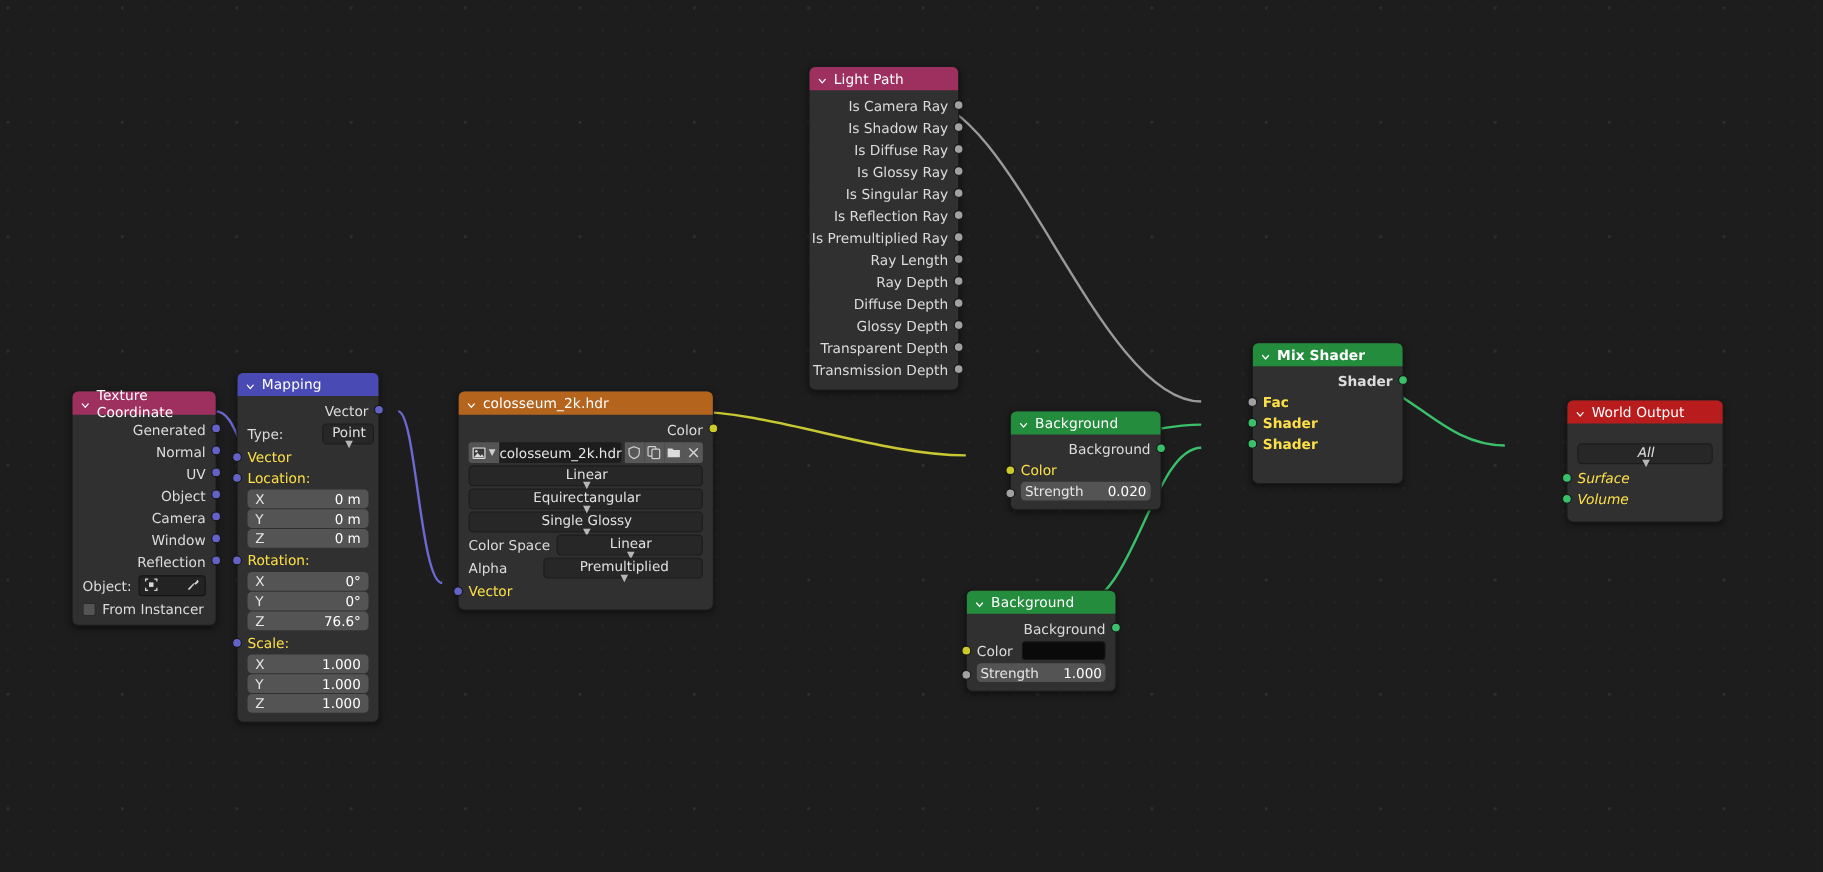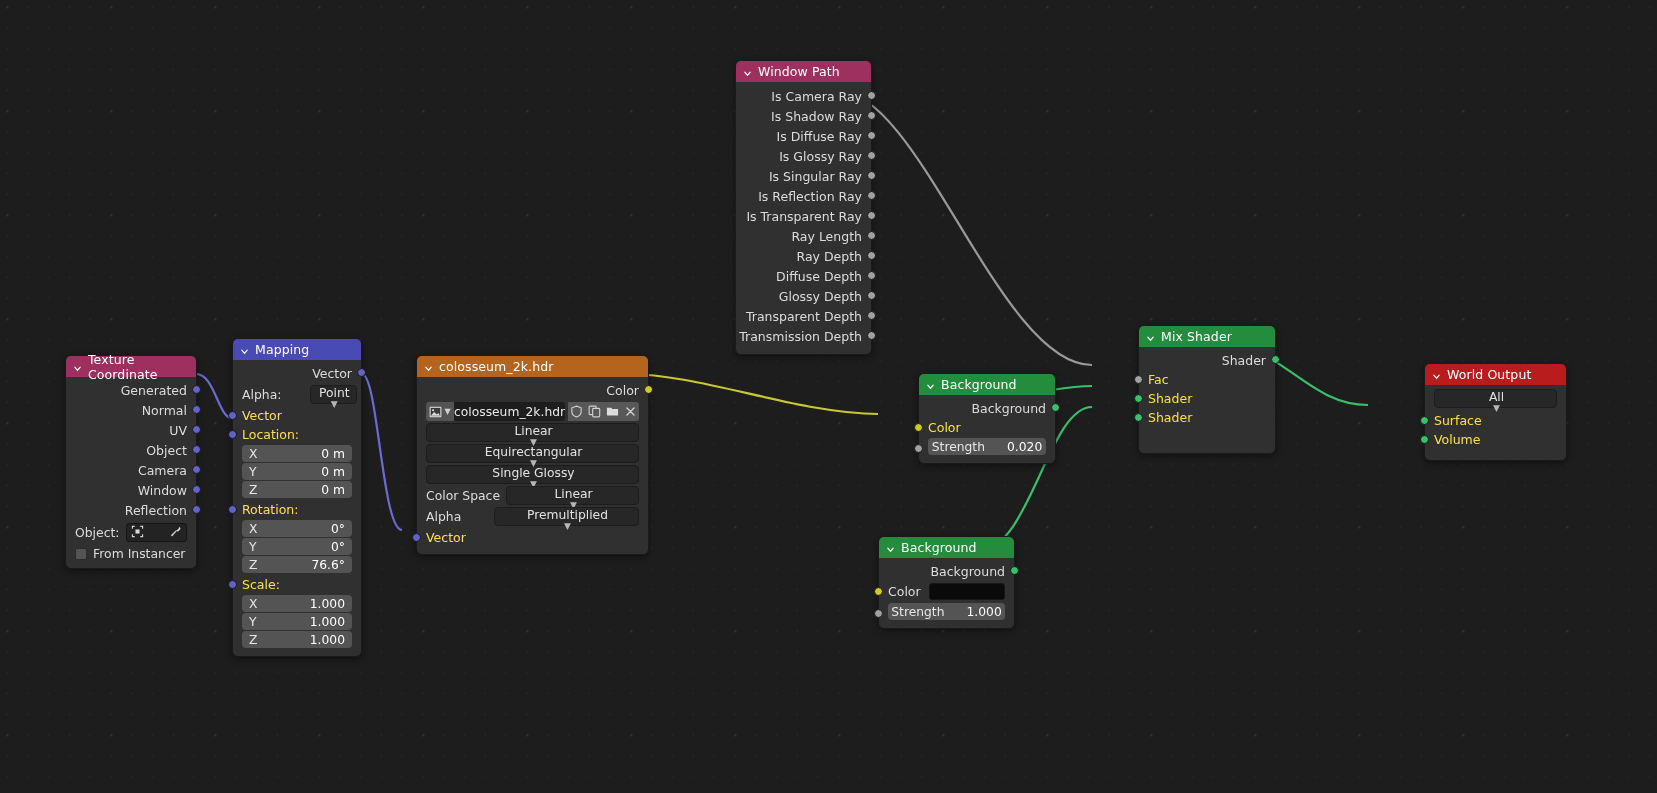--- a/index.html
+++ b/index.html
@@ -255,36 +255,36 @@
           </span>
         </div>
       </div>
       <div class="checkrow">
         <span class="checkbox"></span>
         <span class="name">From Instancer</span>
       </div>
     </div>
   </div>
 
-  <div class="node" style="left:232px; top:338px; width:130px;">
+  <div class="node" style="left:215px; top:338px; width:130px;">
     <div class="node-header hdr-blue">
       <span class="chev">
         <svg width="9" height="9" viewBox="0 0 10 10">
             <path d="M2 3.5 L5 7 L8 3.5" stroke="#fff" stroke-width="1.3" fill="none" stroke-linecap="round"></path>
           </svg>
       </span>
       <span class="hdr-label">Mapping</span>
     </div>
     <div class="node-body">
       <div class="row out">
         <span class="lbl">Vector</span>
         <span class="sock r s-purple"></span>
       </div>
       <div class="labeled">
-        <span class="name">Alpha:</span>
+        <span class="name">Type:</span>
         <div class="dropdown">
           <span>Point</span>
           <span class="caret">▼</span>
         </div>
       </div>
       <div class="sublabel">
         <span class="sock l s-purple"></span>
         <span class="lbl">Vector</span>
       </div>
       <div class="sublabel">
@@ -420,21 +420,21 @@
     </div>
   </div>
 
   <div class="node" style="left:735px; top:60px; width:137px;">
     <div class="node-header hdr-red">
       <span class="chev">
         <svg width="9" height="9" viewBox="0 0 10 10">
             <path d="M2 3.5 L5 7 L8 3.5" stroke="#fff" stroke-width="1.3" fill="none" stroke-linecap="round"></path>
           </svg>
       </span>
-      <span class="hdr-label">Window Path</span>
+      <span class="hdr-label">Light Path</span>
     </div>
     <div class="node-body" style="padding:4px 0 8px 0;">
       <div class="row out">
         <span class="lbl">Is Camera Ray</span>
         <span class="sock r s-gray"></span>
       </div>
       <div class="row out">
         <span class="lbl">Is Shadow Ray</span>
         <span class="sock r s-gray"></span>
       </div>
@@ -448,21 +448,21 @@
       </div>
       <div class="row out">
         <span class="lbl">Is Singular Ray</span>
         <span class="sock r s-gray"></span>
       </div>
       <div class="row out">
         <span class="lbl">Is Reflection Ray</span>
         <span class="sock r s-gray"></span>
       </div>
       <div class="row out">
-        <span class="lbl">Is Transparent Ray</span>
+        <span class="lbl">Is Premultiplied Ray</span>
         <span class="sock r s-gray"></span>
       </div>
       <div class="row out">
         <span class="lbl">Ray Length</span>
         <span class="sock r s-gray"></span>
       </div>
       <div class="row out">
         <span class="lbl">Ray Depth</span>
         <span class="sock r s-gray"></span>
       </div>
@@ -535,21 +535,21 @@
       <div style="position:relative;">
         <span class="sock l s-gray" style="top:11px;"></span>
         <div class="field" style="justify-content:center; gap:22px;">
           <span class="k">Strength</span>
           <span class="v">1.000</span>
         </div>
       </div>
     </div>
   </div>
 
-  <div class="node" style="left:1138px; top:325px; width:138px;">
+  <div class="node" style="left:1138px; top:311px; width:138px;font-weight:bold;">
     <div class="node-header hdr-green">
       <span class="chev">
         <svg width="9" height="9" viewBox="0 0 10 10">
             <path d="M2 3.5 L5 7 L8 3.5" stroke="#fff" stroke-width="1.3" fill="none" stroke-linecap="round"></path>
           </svg>
       </span>
       <span class="hdr-label">Mix Shader</span>
     </div>
     <div class="node-body" style="padding-bottom:26px;">
       <div class="row out">
@@ -573,21 +573,21 @@
 
   <div class="node" style="left:1424px; top:363px; width:143px;">
     <div class="node-header hdr-darkred">
       <span class="chev">
         <svg width="9" height="9" viewBox="0 0 10 10">
             <path d="M2 3.5 L5 7 L8 3.5" stroke="#fff" stroke-width="1.3" fill="none" stroke-linecap="round"></path>
           </svg>
       </span>
       <span class="hdr-label">World Output</span>
     </div>
-    <div class="node-body" style="padding-top:2px; padding-bottom:11px;">
+    <div class="node-body" style="padding-top:16px; padding-bottom:11px;font-style:italic;">
       <div class="dropdown">
         <span>All</span>
         <span class="caret">▼</span>
       </div>
       <div class="sublabel" style="margin-top:3px;">
         <span class="sock l s-green"></span>
         <span class="lbl">Surface</span>
       </div>
       <div class="sublabel">
         <span class="sock l s-green"></span>

